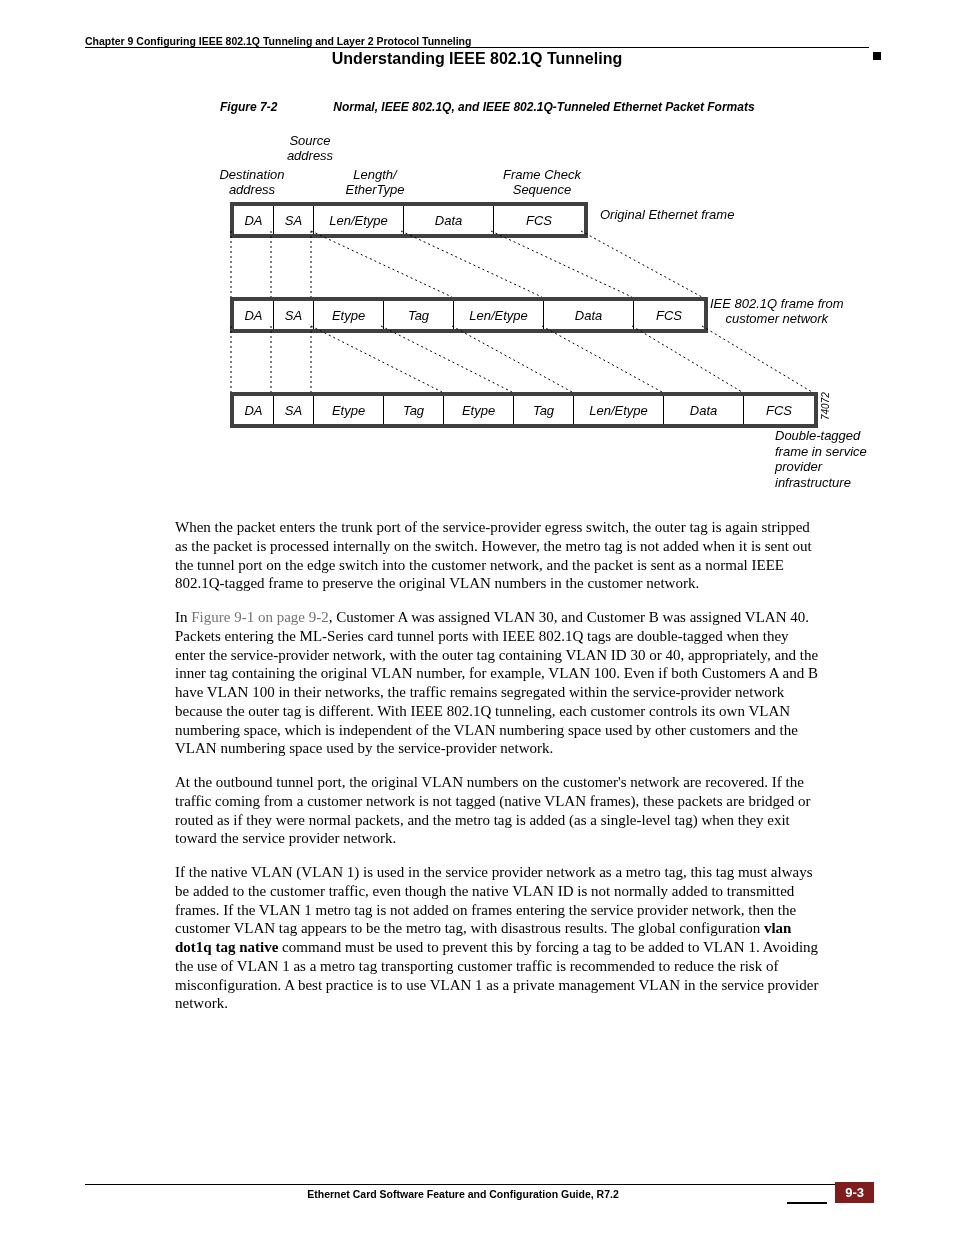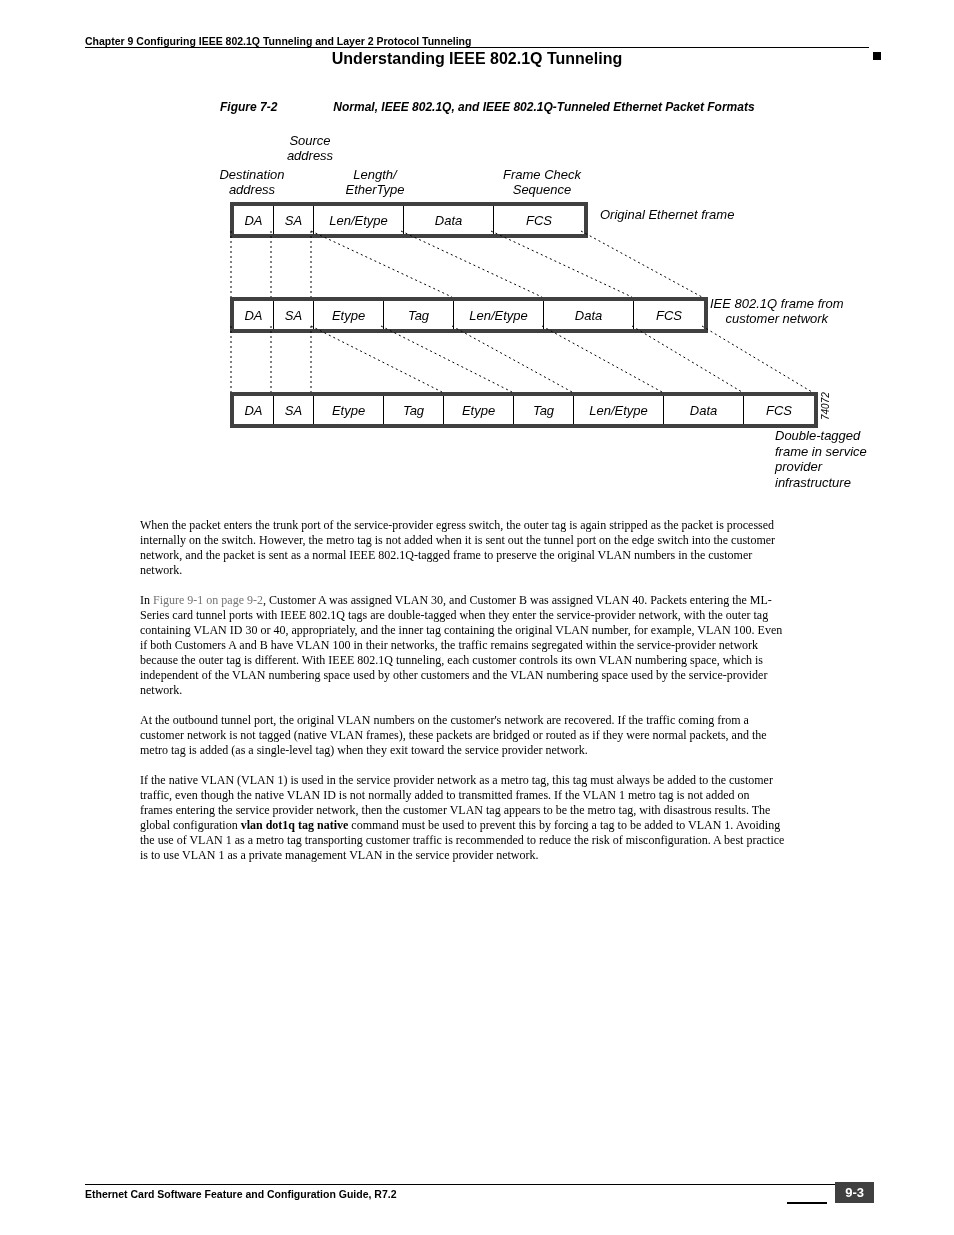--- a/index.html
+++ b/index.html
@@ -86,52 +86,52 @@
   .vrot {
     position: absolute;
     font-size: 10px;
     transform: rotate(-90deg);
     transform-origin: left top;
   }
   svg.lines { position: absolute; left: 0; top: 0; }
   .bottom-note { position: absolute; font-size: 13px; line-height: 1.2; }
 
   .body-text {
-    margin-left: 55px;
+    margin-left: 90px;
     width: 645px;
-    font-size: 12px;
+    font-size: 15px;
     line-height: 1.25;
   }
   .body-text p { margin-bottom: 15px; }
   .link { color: #737373; }
   .bold { font-weight: bold; }
 
   .footer {
     position: absolute;
     bottom: 35px;
     left: 85px;
     right: 85px;
   }
   .footer-line { border-top: 1px solid #000; margin-bottom: 3px; }
   .footer-title {
     font-family: Arial, Helvetica, sans-serif;
     font-size: 10.5px;
     font-weight: bold;
-    text-align: left;
+    text-align: center;
     margin-right: 28px;
   }
   .footer-right {
     position: absolute;
     right: -5px;
     top: -2px;
     display: flex;
     align-items: center;
   }
   .page-badge {
-    background: #404040;
+    background: #7f1d1d;
     color: #fff;
     font-family: Arial, Helvetica, sans-serif;
     font-size: 13px;
     font-weight: bold;
     padding: 3px 10px;
   }
   .footer-line2 {
     border-top: 2px solid #000;
     width: 40px;
     position: absolute;

